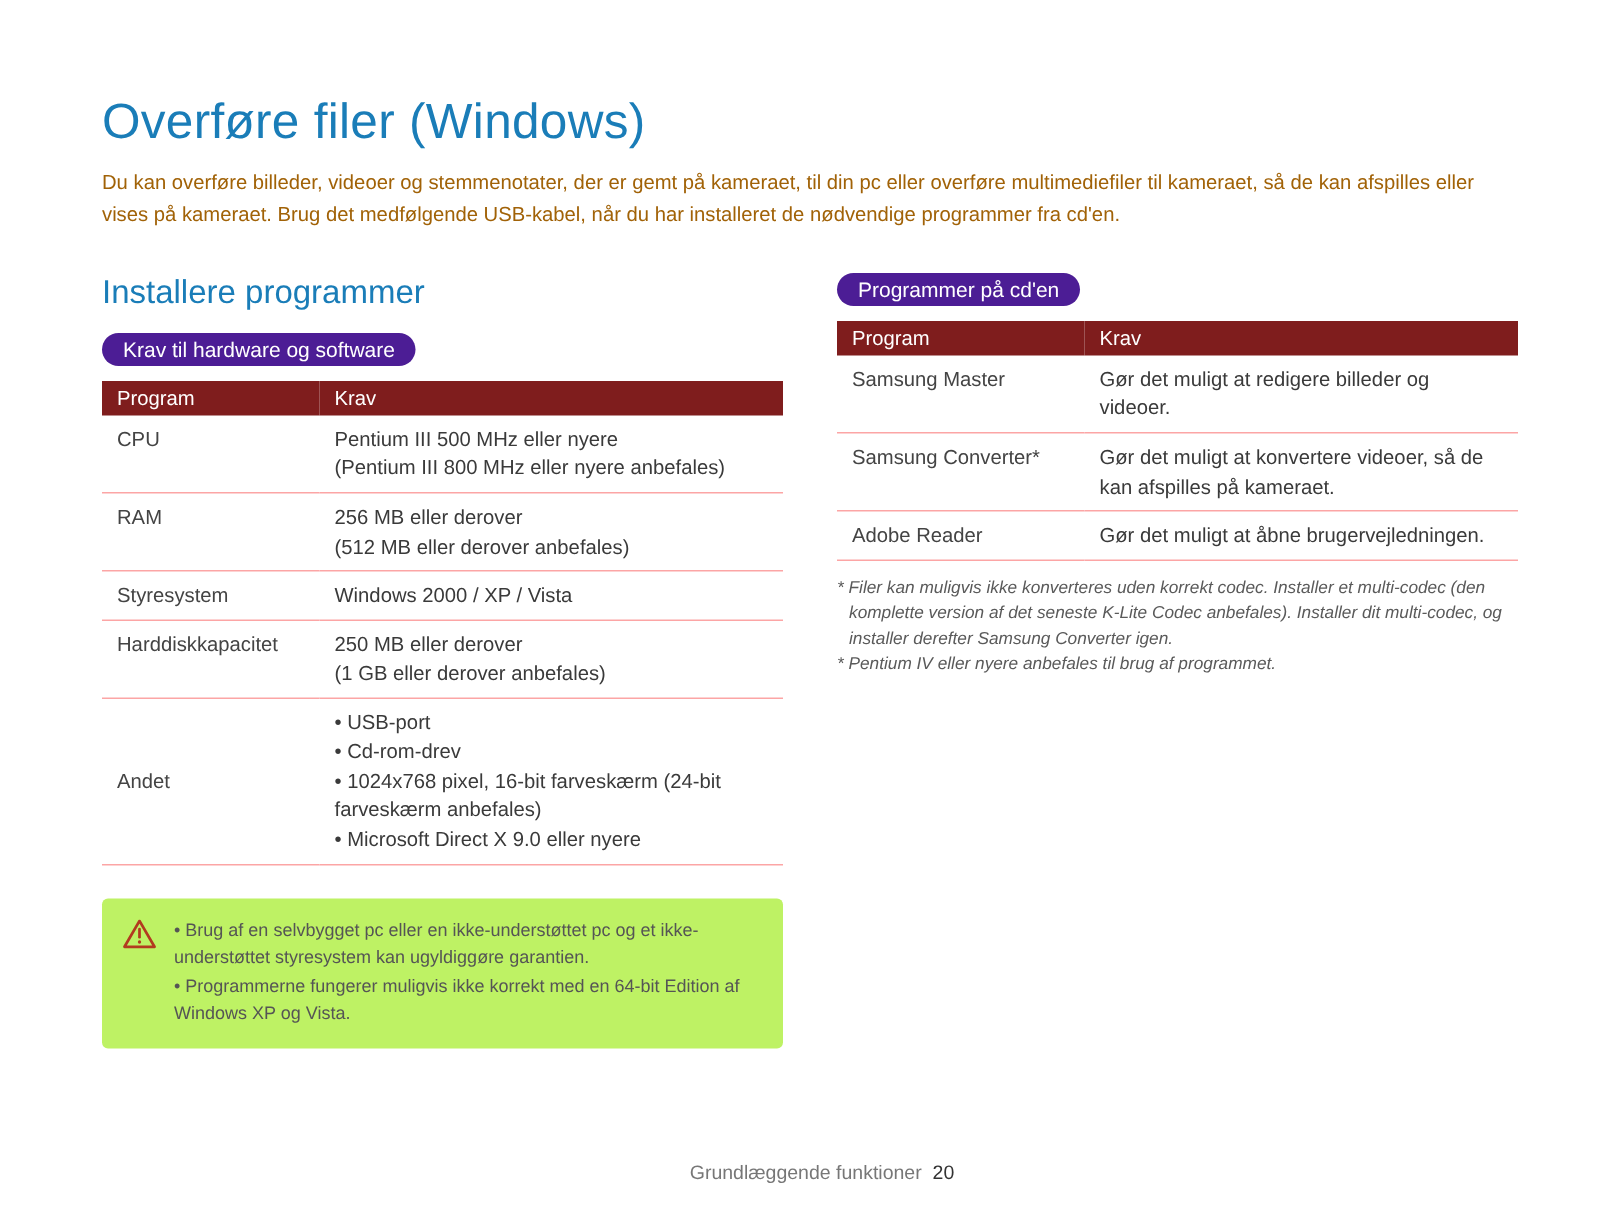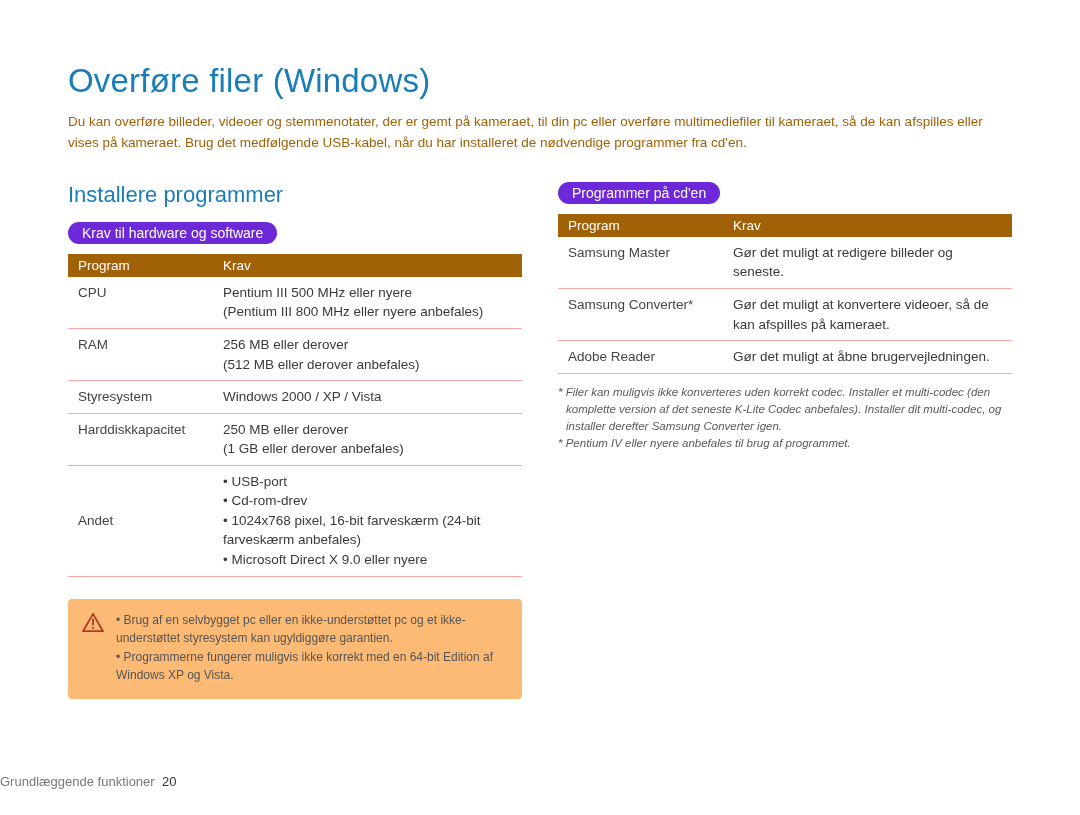--- a/index.html
+++ b/index.html
@@ -31,35 +31,35 @@
   }
   .col { flex: 1; min-width: 0; }
   .section-title {
     color: #1a7db8;
     font-size: 22px;
     font-weight: 400;
     margin-bottom: 14px;
   }
   .pill {
     display: inline-block;
-    background: #6d28d9;
+    background: #4c1d95;
     color: #fff;
     font-size: 14px;
     padding: 3px 14px;
     border-radius: 11px;
     margin-bottom: 10px;
   }
   table {
     width: 100%;
     border-collapse: collapse;
     font-size: 13.5px;
     color: #3a3a3a;
   }
   thead th {
-    background: #a16207;
+    background: #7f1d1d;
     color: #fff;
     font-weight: 400;
     text-align: left;
     padding: 4px 10px;
     font-size: 13.5px;
     border: 0;
   }
   tbody td {
     border-bottom: 1px solid #fca5a5;
     padding: 6px 10px 6px 10px;
@@ -69,21 +69,21 @@
   tbody td:first-child {
     width: 145px;
     color: #444;
   }
   .tb2 tbody td:first-child { width: 165px; }
   .bullets { list-style: none; padding: 0; }
   .bullets li::before { content: "•  "; }
 
   .warning-box {
     margin-top: 22px;
-    background: #fdba74;
+    background: #bef264;
     border-radius: 4px;
     padding: 12px 16px 14px 48px;
     position: relative;
     font-size: 12px;
     line-height: 1.55;
     color: #555;
   }
   .warning-box ul { list-style: none; }
   .warning-box li::before { content: "•  "; }
   .warn-icon {
@@ -97,22 +97,22 @@
     margin-top: 10px;
     font-size: 11.5px;
     color: #5a5a5a;
     line-height: 1.5;
   }
   .footnotes p { text-indent: -8px; padding-left: 8px; font-style: italic; }
 
   .footer {
     position: absolute;
     bottom: 26px;
-    left: 0; right: 0;
-    text-align: left;
+    left: 16px; right: 0;
+    text-align: center;
     font-size: 13px;
     color: #777;
   }
   .footer .pn { color: #333; }
 </style>
 </head>
 <body>
 
 <h1 class="page-title">Overføre filer (Windows)</h1>
 <p class="intro">Du kan overføre billeder, videoer og stemmenotater, der er gemt på kameraet, til din pc eller overføre multimediefiler til kameraet, så de kan afspilles eller vises på kameraet. Brug det medfølgende USB-kabel, når du har installeret de nødvendige programmer fra cd'en.</p>
@@ -185,21 +185,21 @@
     <table class="tb2">
       <thead>
         <tr>
           <th>Program</th>
           <th>Krav</th>
         </tr>
       </thead>
       <tbody>
         <tr>
           <td>Samsung Master</td>
-          <td>Gør det muligt at redigere billeder og seneste.</td>
+          <td>Gør det muligt at redigere billeder og videoer.</td>
         </tr>
         <tr>
           <td>Samsung Converter*</td>
           <td>Gør det muligt at konvertere videoer, så de kan afspilles på kameraet.</td>
         </tr>
         <tr>
           <td>Adobe Reader</td>
           <td>Gør det muligt at åbne brugervejledningen.</td>
         </tr>
       </tbody>

